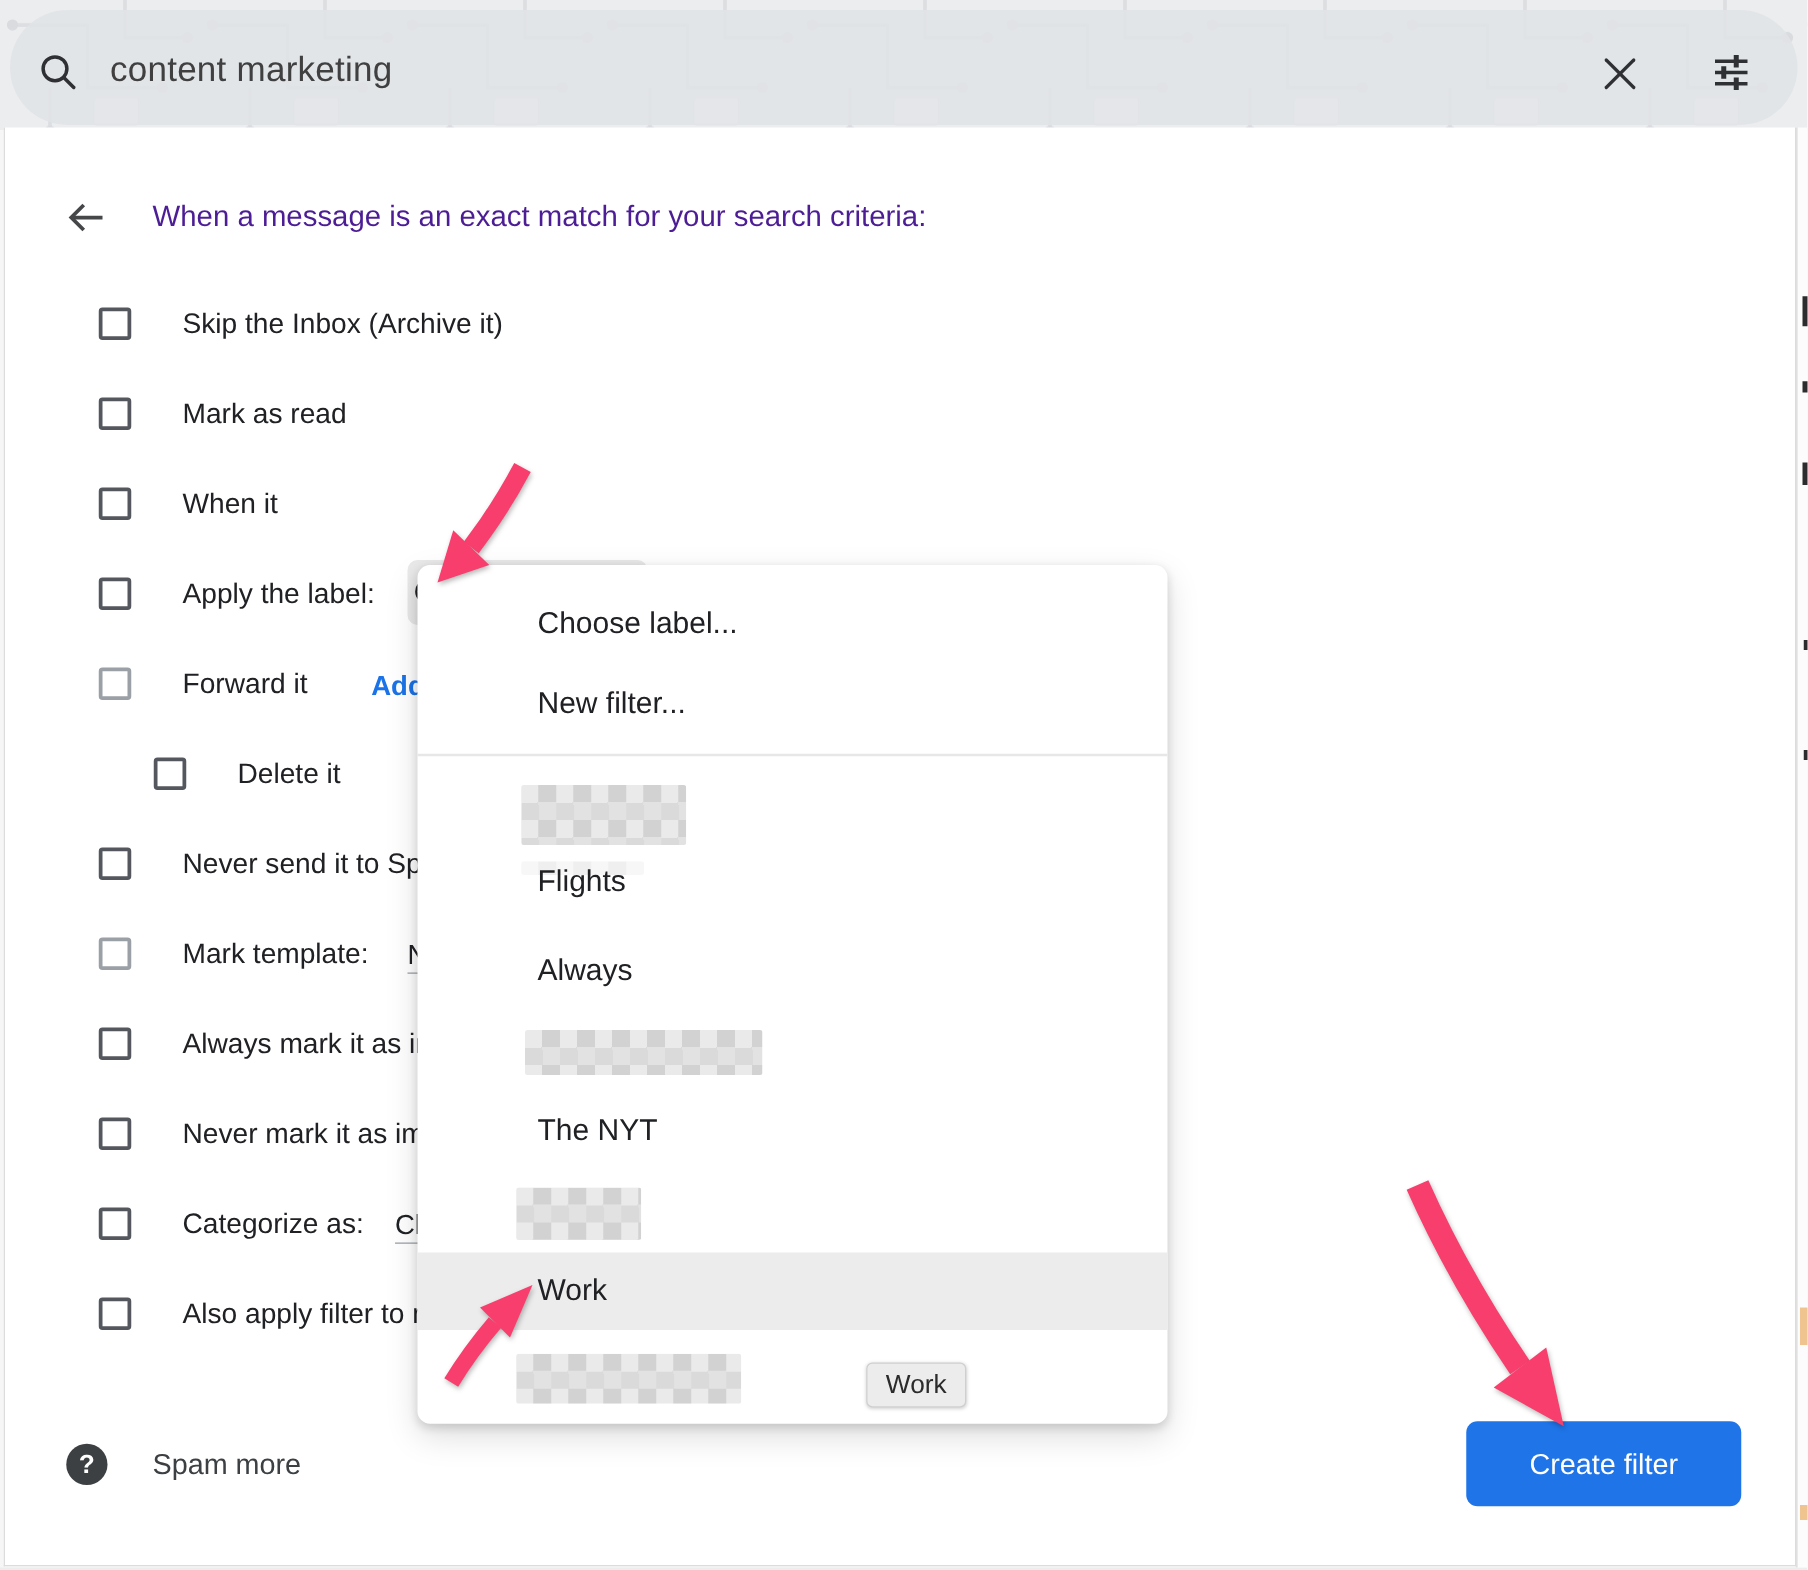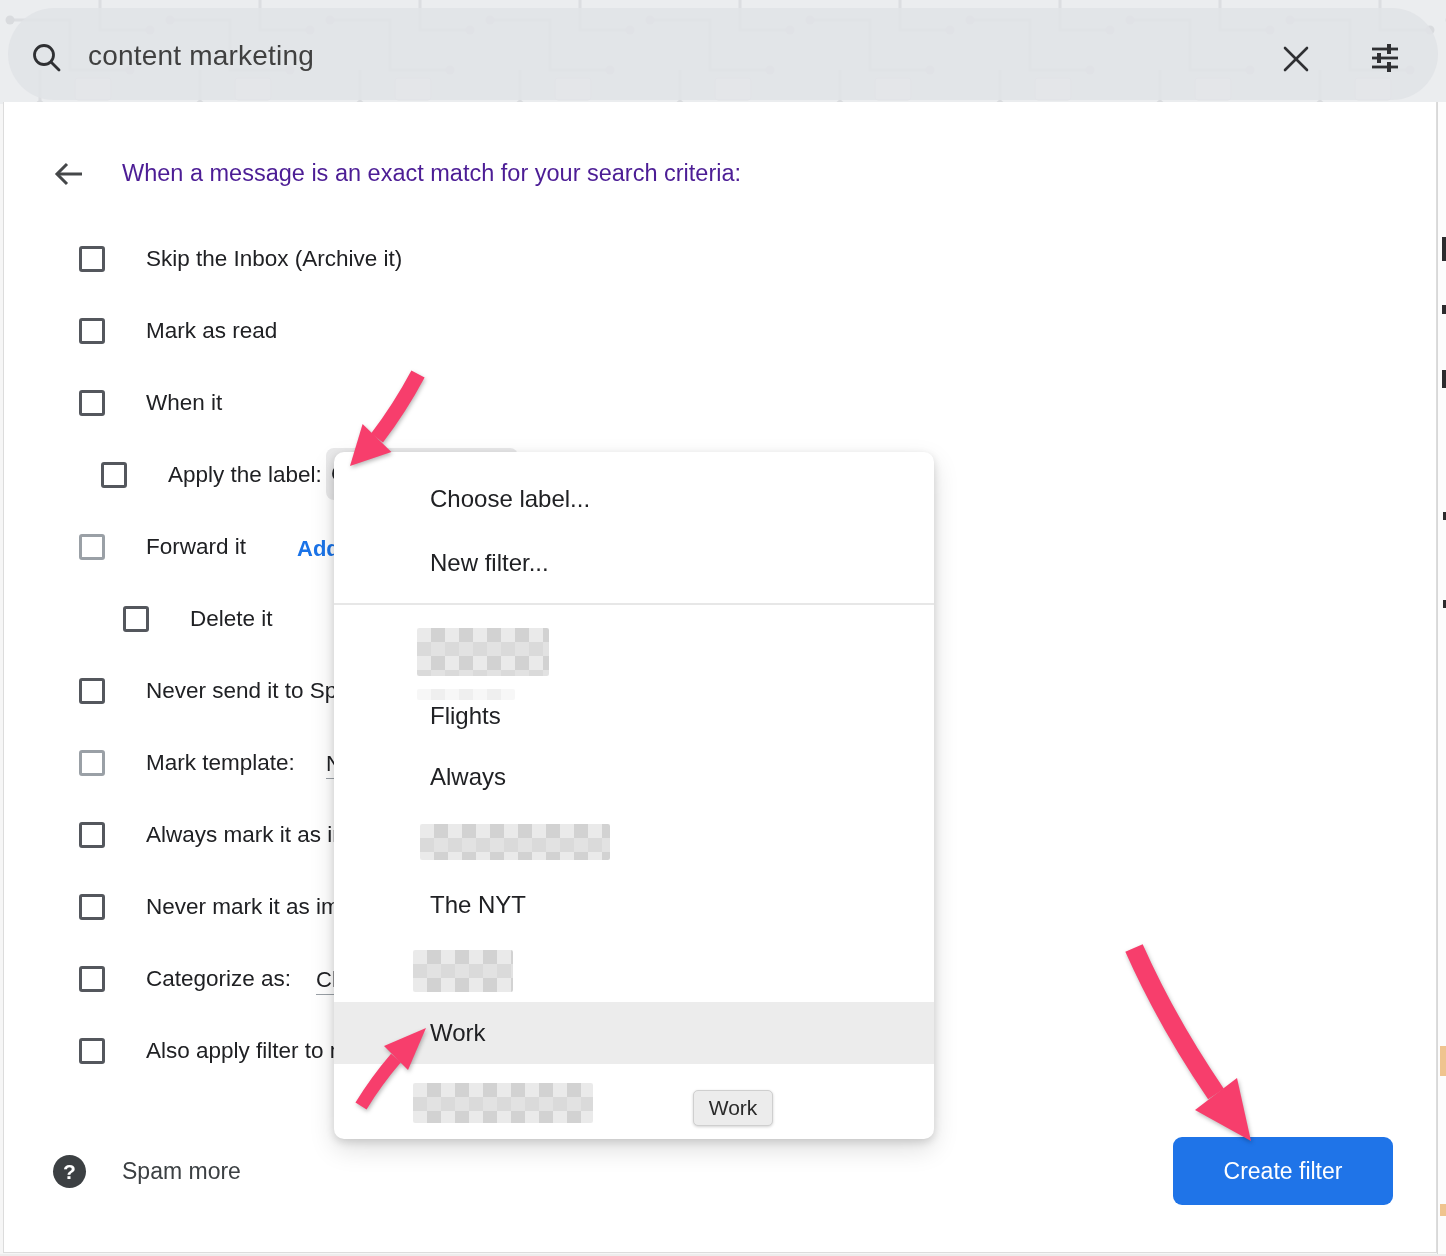--- a/index.html
+++ b/index.html
@@ -150,21 +150,21 @@
   <span class="rowlabel">Skip the Inbox (Archive it)</span>
 </div>
 <div class="row" style="top:318px;">
   <div class="cb"></div>
   <span class="rowlabel">Mark as read</span>
 </div>
 <div class="row" style="top:390px;">
   <div class="cb"></div>
   <span class="rowlabel">When it</span>
 </div>
-<div class="row" style="top:462px;margin-left:22px;">
+<div class="row" style="top:462px;">
   <div class="cb"></div>
   <span class="rowlabel">Apply the label:</span>
 </div>
 <div class="row" style="top:534px;">
   <div class="cb light"></div>
   <span class="rowlabel">Forward it</span>
   <span class="row-link">Add forwarding address</span>
 </div>
 <div class="row" style="top:606px;margin-left:44px;">
   <div class="cb"></div>
@@ -199,21 +199,21 @@
 
 <div class="abs label-btn">Choose label...</div>
 
 <div class="abs menu">
   <div class="menu-item" style="top:32px;">Choose label...</div>
   <div class="menu-item" style="top:96px;">New filter...</div>
   <div class="menu-divider"></div>
 
   <div class="redacted" style="left:83px;top:176px;width:132px;height:48px;"></div>
   <div class="redacted lite" style="left:83px;top:237px;width:98px;height:11px;"></div>
-  <div class="menu-item" style="top:249px;">Flights</div>
+  <div class="menu-item" style="top:239px;">Flights</div>
   <div class="menu-item" style="top:310px;">Always</div>
   <div class="redacted" style="left:86px;top:372px;width:190px;height:36px;"></div>
   <div class="menu-item" style="top:438px;">The NYT</div>
   <div class="redacted" style="left:79px;top:498px;width:100px;height:42px;"></div>
   <div class="menu-hl">
     <div class="menu-item">Work</div>
   </div>
   <div class="redacted" style="left:79px;top:631px;width:180px;height:40px;"></div>
 </div>
 

